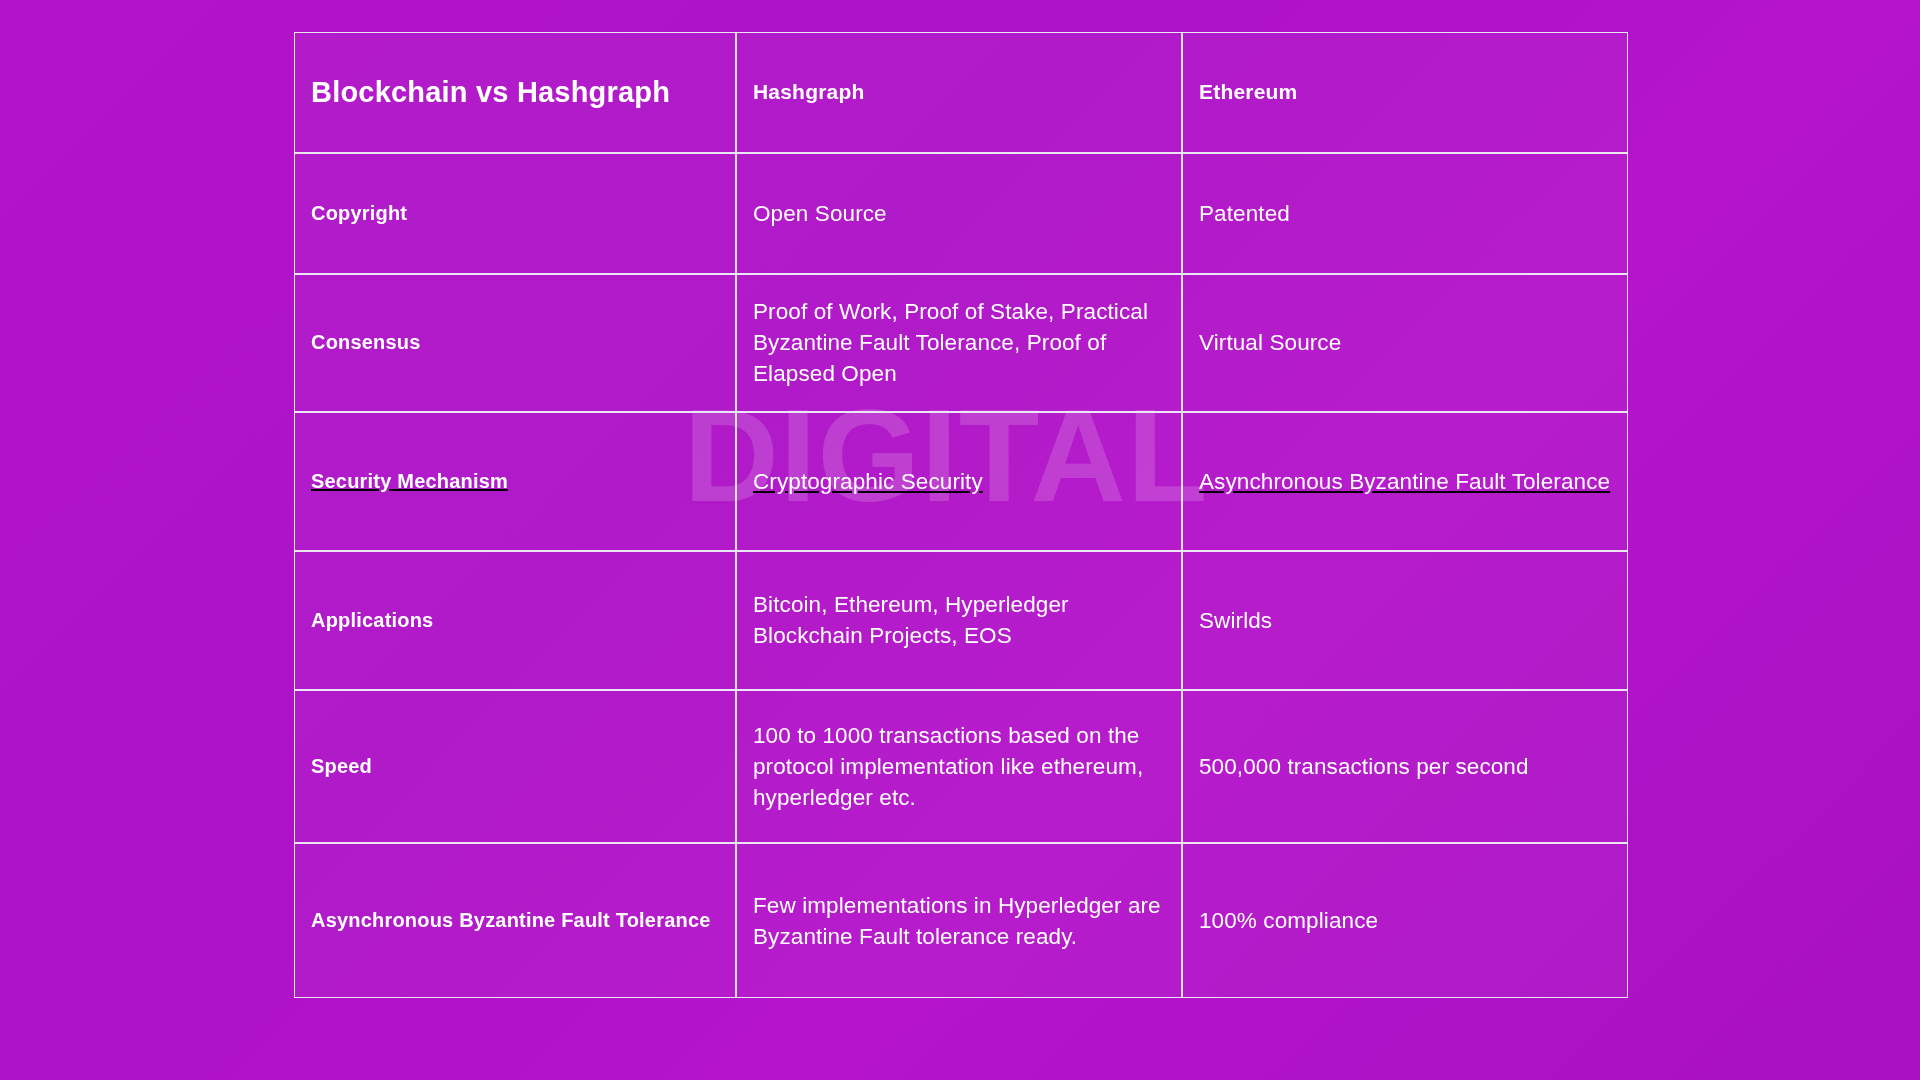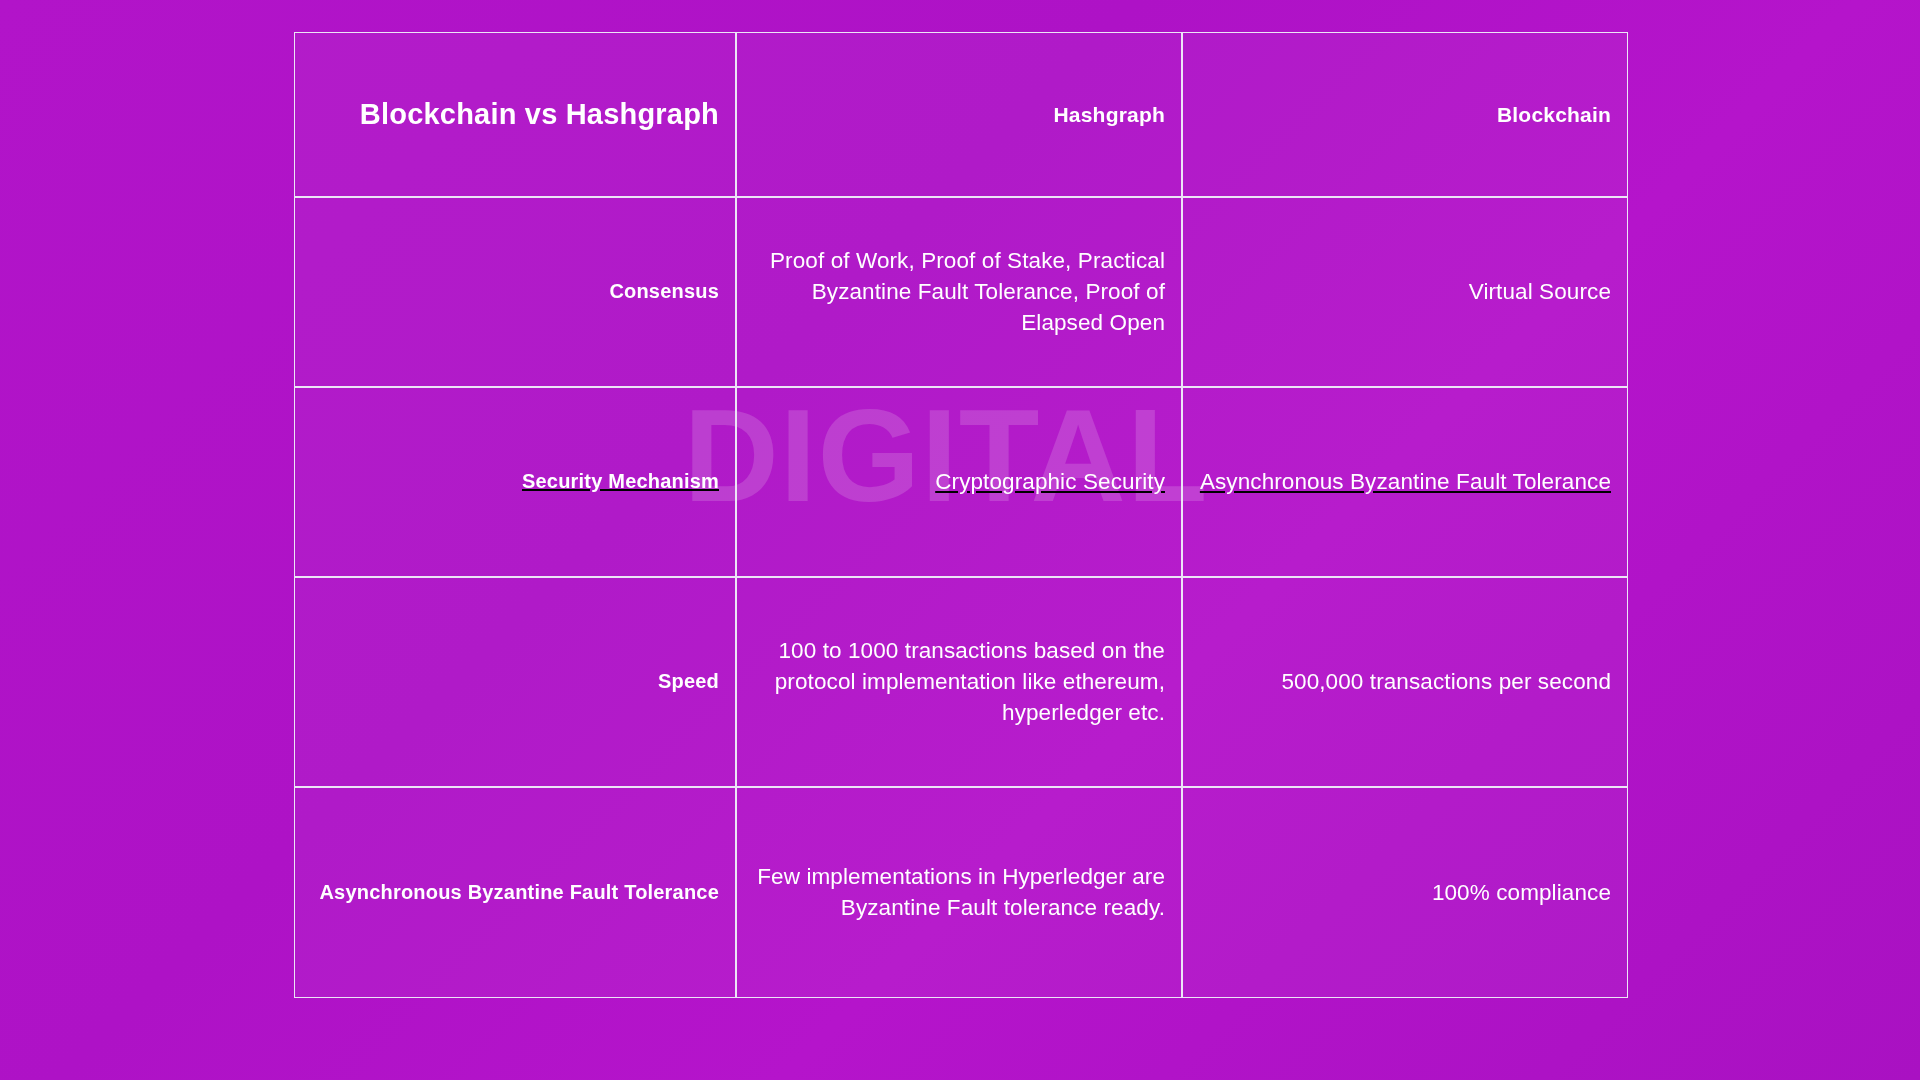--- a/index.html
+++ b/index.html
@@ -52,21 +52,21 @@
     table-layout: fixed;
   }
 
   #comparison-table col.c-label { width: 442px; }
   #comparison-table col.c-blockchain { width: 446px; }
   #comparison-table col.c-hashgraph { width: 446px; }
 
   #comparison-table td {
     border: 1.5px solid #ece5f6;
     background: rgba(255, 255, 255, 0.035);
-    text-align: right;
+    text-align: left;
     vertical-align: middle;
     color: #ffffff;
     padding: 16px 16px;
   }
 
   
   tr.header-row td {
     font-weight: 700;
     letter-spacing: 0.2px;
   }
@@ -112,36 +112,46 @@
 <table id="comparison-table">
   <colgroup>
     <col class="c-label">
     <col class="c-blockchain">
     <col class="c-hashgraph">
   </colgroup>
   <tbody>
     <tr class="header-row">
       <td class="head-title">Blockchain vs Hashgraph</td>
       <td class="head-col">Hashgraph</td>
-      <td class="head-col">Blockchain</td>
+      <td class="head-col">Ethereum</td>
     </tr>
 
+    <tr class="row-copyright">
+      <td class="row-label">Copyright</td>
+      <td class="value-cell">Open Source</td>
+      <td class="value-cell">Patented</td>
+    </tr>
 
     <tr class="row-consensus">
       <td class="row-label">Consensus</td>
       <td class="value-cell">Proof of Work, Proof of Stake, Practical Byzantine Fault Tolerance, Proof of Elapsed Open</td>
       <td class="value-cell">Virtual Source</td>
     </tr>
 
     <tr class="row-security">
       <td class="row-label">Security Mechanism</td>
       <td class="value-cell">Cryptographic Security</td>
       <td class="value-cell">Asynchronous Byzantine Fault Tolerance</td>
     </tr>
 
+    <tr class="row-applications">
+      <td class="row-label">Applications</td>
+      <td class="value-cell">Bitcoin, Ethereum, Hyperledger Blockchain Projects, EOS</td>
+      <td class="value-cell">Swirlds</td>
+    </tr>
 
     <tr class="row-speed">
       <td class="row-label">Speed</td>
       <td class="value-cell">100 to 1000 transactions based on the protocol implementation like ethereum, hyperledger etc.</td>
       <td class="value-cell">500,000 transactions per second</td>
     </tr>
 
     <tr class="row-abft">
       <td class="row-label">Asynchronous Byzantine Fault Tolerance</td>
       <td class="value-cell">Few implementations in Hyperledger are<br>Byzantine Fault tolerance ready.</td>

